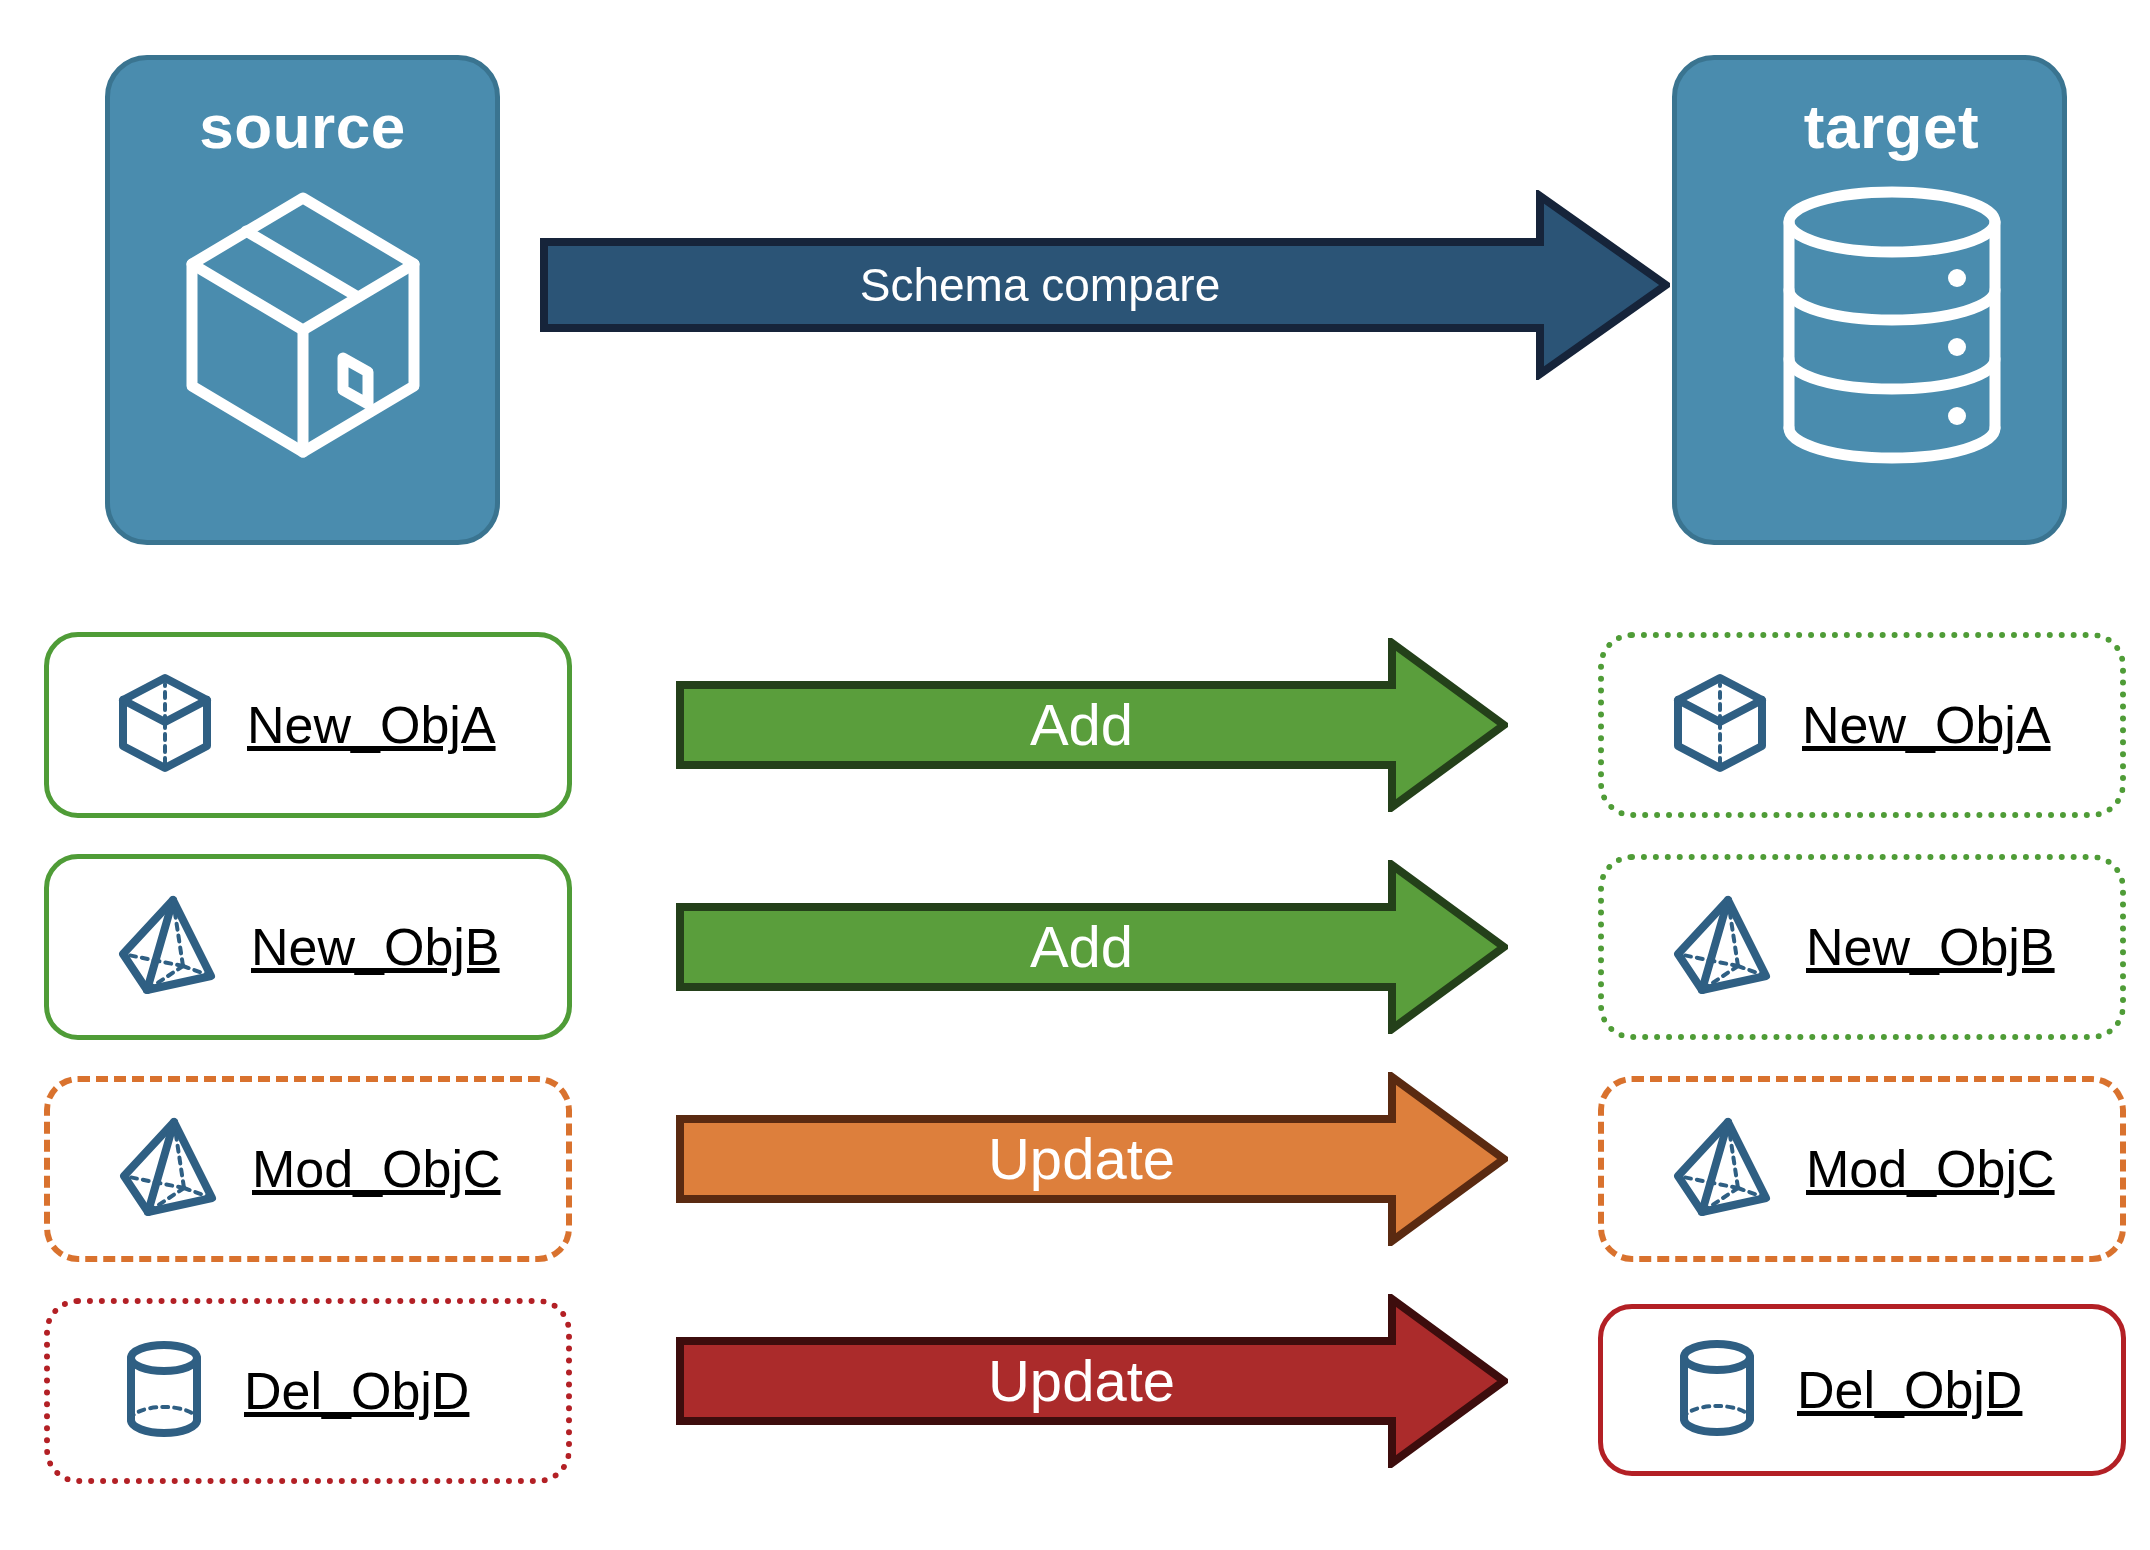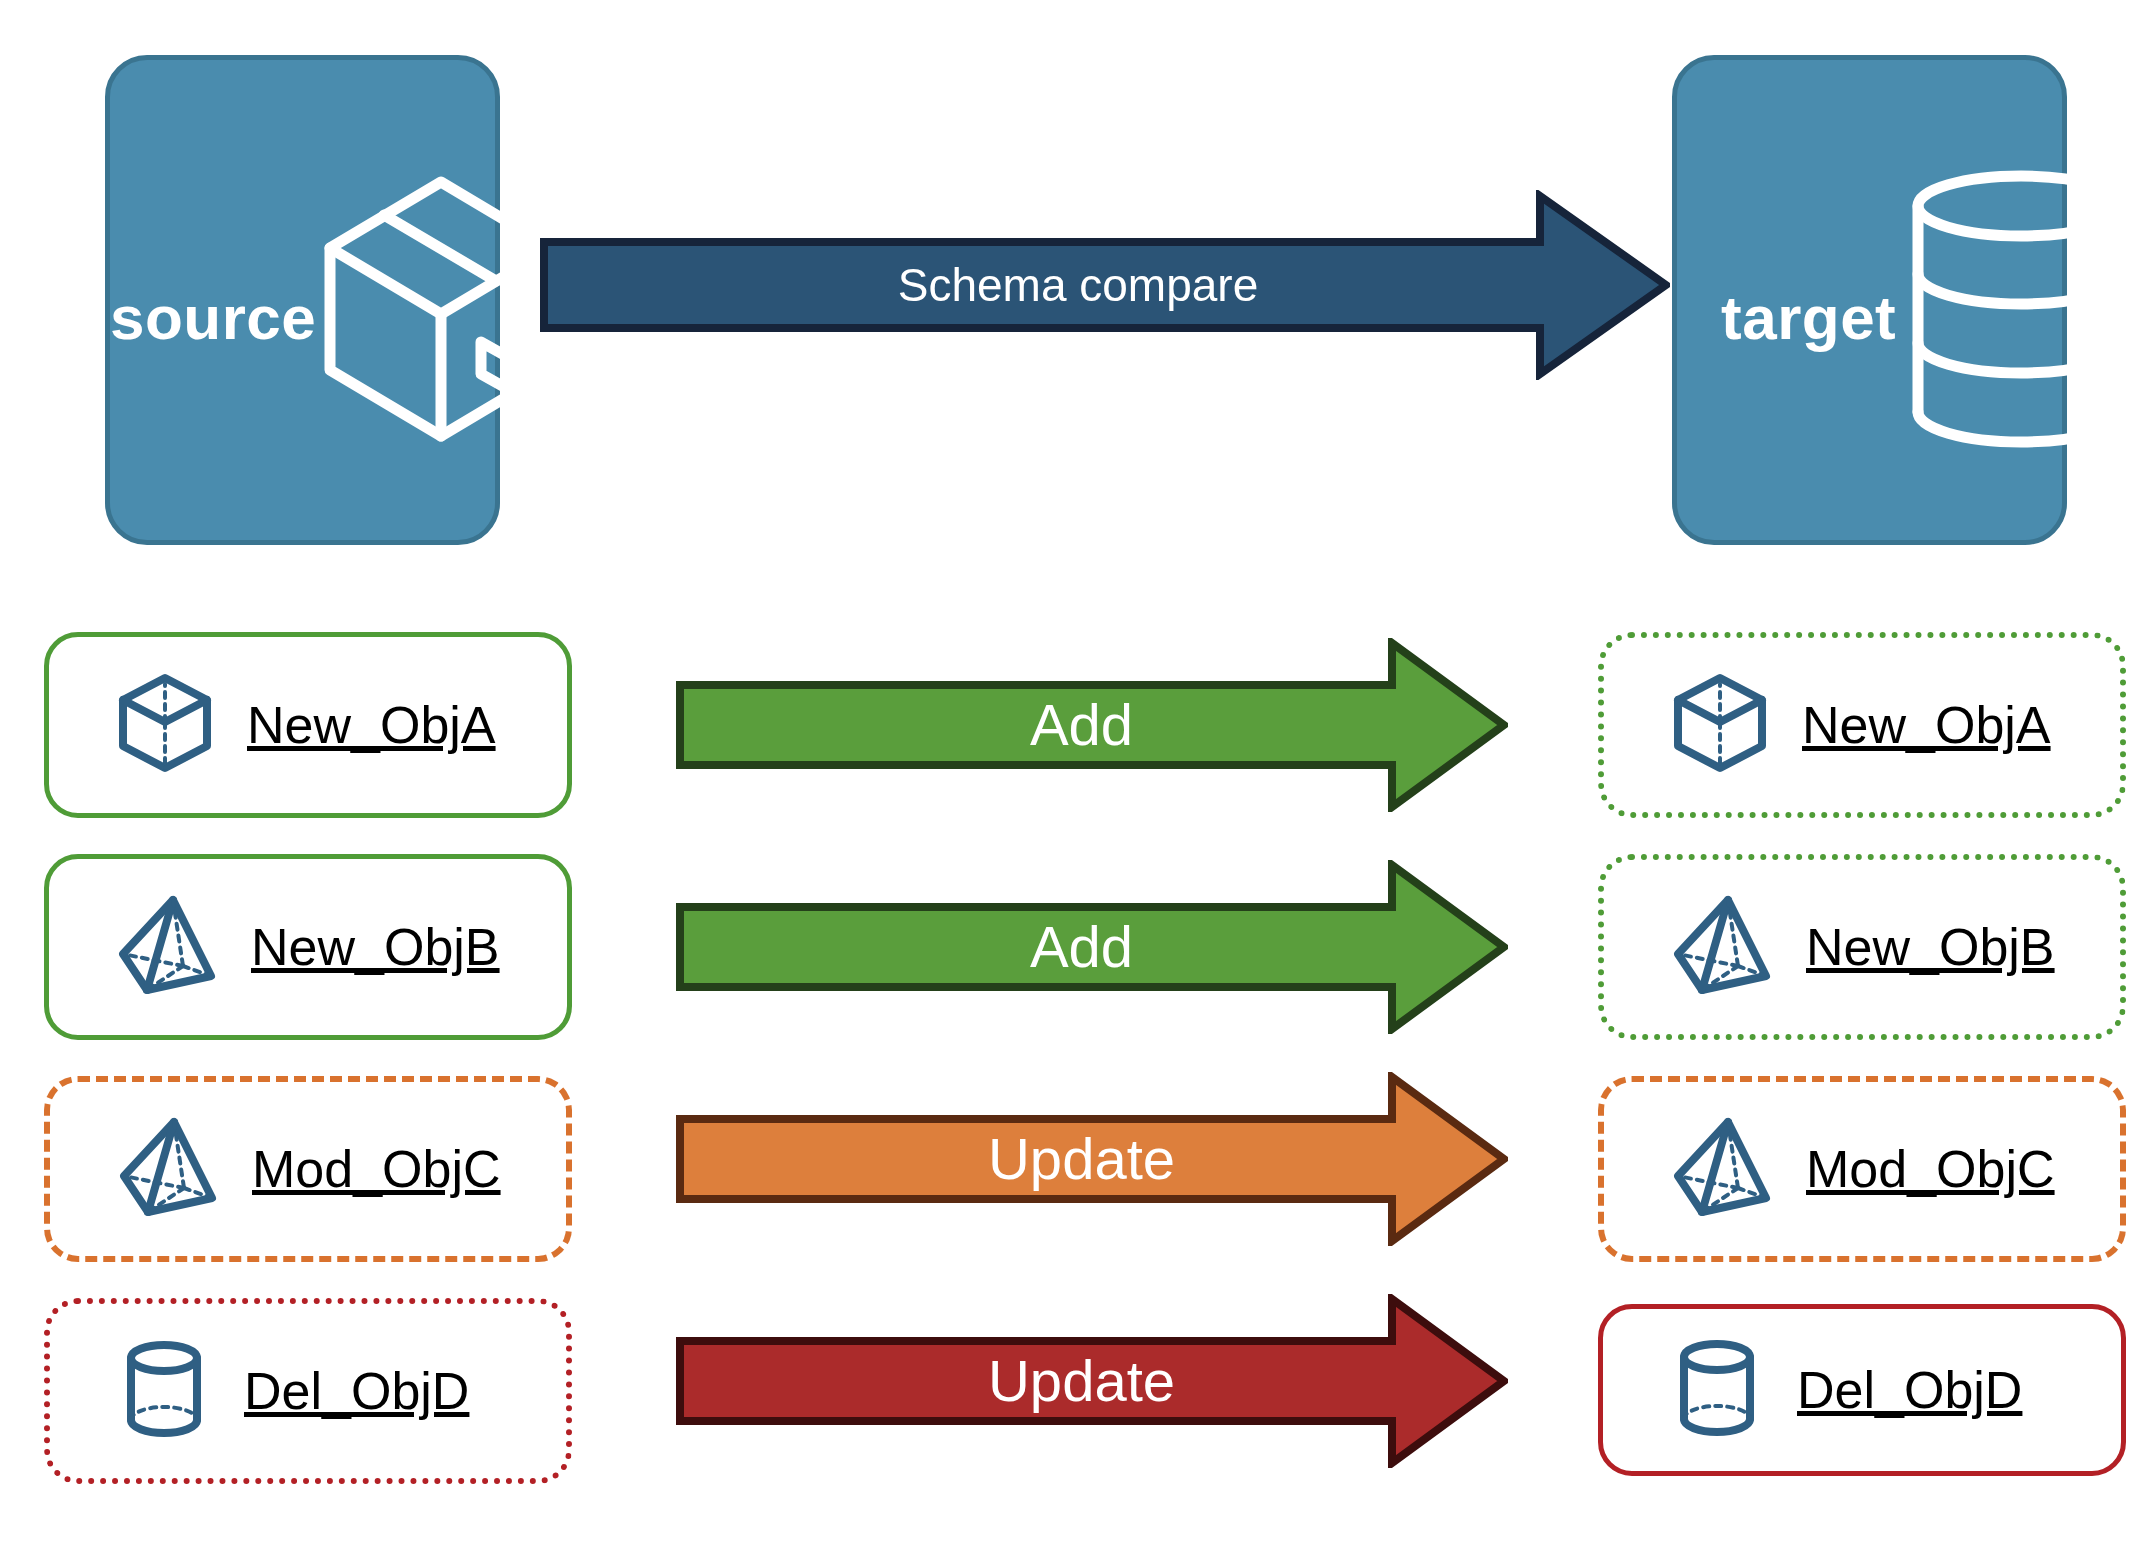--- a/index.html
+++ b/index.html
@@ -16,21 +16,21 @@
   }
 
   
   .endpoint {
     position: absolute;
     background: #4a8cae;
     border: 5px solid #3a7490;
     border-radius: 42px;
     box-sizing: border-box;
     display: flex;
-    flex-direction: row;
+    flex-direction: column;
     align-items: center;
   }
   .endpoint-label {
     margin-top: 36px;
     color: #ffffff;
     font-size: 62px;
     font-weight: bold;
     letter-spacing: 0.5px;
     line-height: 1;
   }
@@ -55,21 +55,20 @@
     top: 0;
     width: 1000px;
     height: 190px;
     display: flex;
     align-items: center;
     justify-content: center;
     color: #ffffff;
     font-size: 46px;
     line-height: 1;
     pointer-events: none;
-    margin-left: 38px;
   }
 
   
   .obj-box {
     position: absolute;
     box-sizing: border-box;
     background: #ffffff;
     border-radius: 34px;
     display: flex;
     align-items: center;

